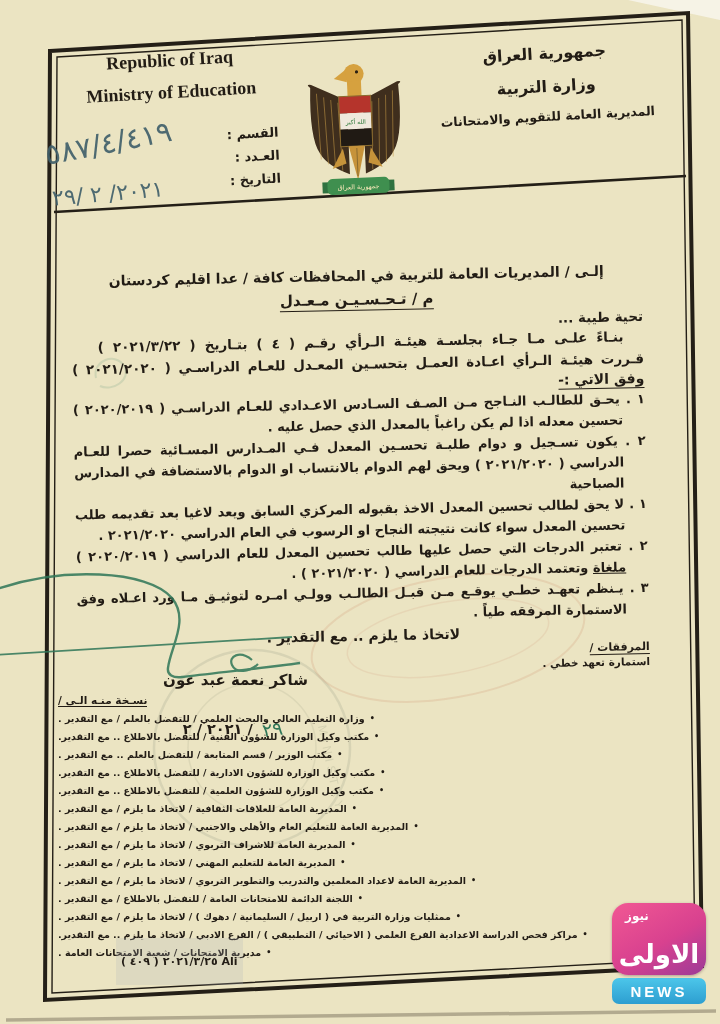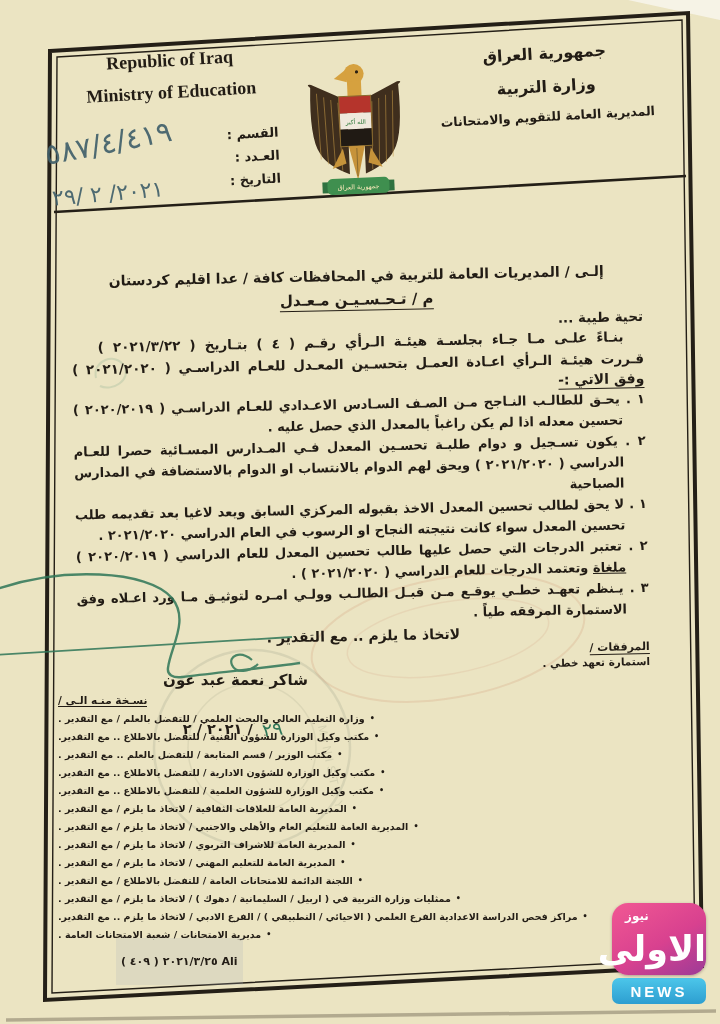--- a/index.html
+++ b/index.html
@@ -48,21 +48,21 @@
   .dist .dh{font-size:10.5px;margin-right:28px;margin-bottom:4px;}
   .dist .dh span{border-bottom:1.3px solid #221c15;}
   .drow{font-size:9.5px;line-height:18px;white-space:nowrap;padding-right:8px;}
   .drow .blt{margin-left:5px;font-size:8px;vertical-align:1px;}
   
   .footer-ref{left:116px;top:938px;font-size:11px;font-weight:700;direction:ltr;z-index:2;background:rgba(175,178,188,.22);padding:17px 5px;}
   
   .news-logo{left:612px;top:903px;width:94px;z-index:6;}
   .logo-sq{position:relative;height:72px;border-radius:16px;background:linear-gradient(150deg,#ef5693 5%,#d8418f 55%,#9c3b97 100%);box-shadow:0 1px 3px rgba(60,20,50,.35);}
   .logo-news-ar{position:absolute;top:6px;left:13px;font-size:12px;color:#fff;font-weight:700;direction:rtl;}
-  .logo-name{position:absolute;bottom:6px;width:100%;text-align:center;font-size:35px;font-weight:700;color:#fff;direction:rtl;}
+  .logo-name{position:absolute;bottom:6px;width:100%;text-align:center;font-size:26px;font-weight:700;color:#fff;direction:rtl;}
   .logo-band{margin-top:3px;height:26px;border-radius:7px;background:linear-gradient(180deg,#4cc6ea,#2d9ed0);display:flex;align-items:center;justify-content:center;color:#fff;font-size:15px;font-weight:700;letter-spacing:3px;font-family:"Liberation Sans",sans-serif;}
 </style>
 </head>
 <body>
 
 <div class="page">
 
   <svg class="layer wm" width="720" height="1024" viewBox="0 0 720 1024">
     <circle cx="252" cy="748" r="98" fill="none" stroke="#78846e" stroke-width="2.5" opacity="0.17"></circle>
     <circle cx="252" cy="748" r="64" fill="none" stroke="#78846e" stroke-width="1.5" opacity="0.13"></circle>
@@ -170,20 +170,21 @@
     <div class="dh"><span>نسـخة منـه الـى /</span></div>
     <div class="drow"><span class="blt">•</span><span>وزارة التعليم العالي والبحث العلمي / للتفضل بالعلم / مع التقدير .</span></div>
     <div class="drow"><span class="blt">•</span><span>مكتب وكيل الوزارة للشؤون الفنية / للتفضل بالاطلاع .. مع التقدير.</span></div>
     <div class="drow"><span class="blt">•</span><span>مكتب الوزير / قسم المتابعة / للتفضل بالعلم .. مع التقدير .</span></div>
     <div class="drow"><span class="blt">•</span><span>مكتب وكيل الوزارة للشؤون الادارية / للتفضل بالاطلاع .. مع التقدير.</span></div>
     <div class="drow"><span class="blt">•</span><span>مكتب وكيل الوزارة للشؤون العلمية / للتفضل بالاطلاع .. مع التقدير.</span></div>
     <div class="drow"><span class="blt">•</span><span>المديرية العامة للعلاقات الثقافية / لاتخاذ ما يلزم / مع التقدير .</span></div>
     <div class="drow"><span class="blt">•</span><span>المديرية العامة للتعليم العام والأهلي والاجنبي / لاتخاذ ما يلزم / مع التقدير .</span></div>
     <div class="drow"><span class="blt">•</span><span>المديرية العامة للاشراف التربوي / لاتخاذ ما يلزم / مع التقدير .</span></div>
     <div class="drow"><span class="blt">•</span><span>المديرية العامة للتعليم المهني / لاتخاذ ما يلزم / مع التقدير .</span></div>
+    <div class="drow"><span class="blt">•</span><span>المديرية العامة لاعداد المعلمين والتدريب والتطوير التربوي / لاتخاذ ما يلزم / مع التقدير .</span></div>
     <div class="drow"><span class="blt">•</span><span>اللجنة الدائمة للامتحانات العامة / للتفضل بالاطلاع / مع التقدير .</span></div>
     <div class="drow"><span class="blt">•</span><span>ممثليات وزارة التربية في ( اربيل / السليمانية / دهوك ) / لاتخاذ ما يلزم / مع التقدير .</span></div>
     <div class="drow"><span class="blt">•</span><span>مراكز فحص الدراسة الاعدادية الفرع العلمي ( الاحيائي / التطبيقي ) / الفرع الادبي / لاتخاذ ما يلزم .. مع التقدير.</span></div>
     <div class="drow"><span class="blt">•</span><span>مديرية الامتحانات / شعبة الامتحانات العامة .</span></div>
   </div>
 
   <div class="abs footer-ref">( ٤٠٩ ) ٢٠٢١/٣/٢٥ Ali</div>
 
   <div class="abs news-logo">
     <div class="logo-sq">

